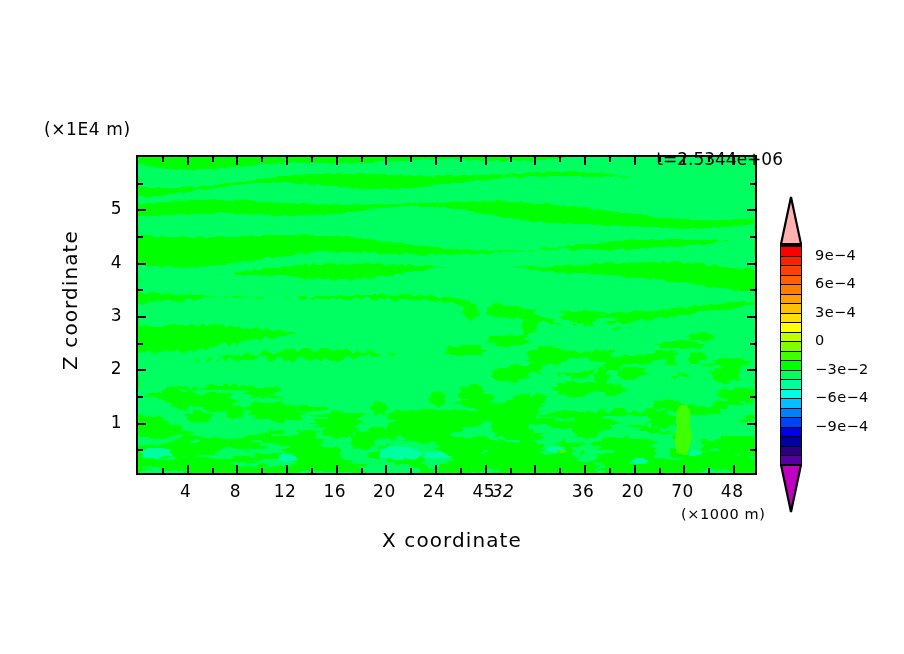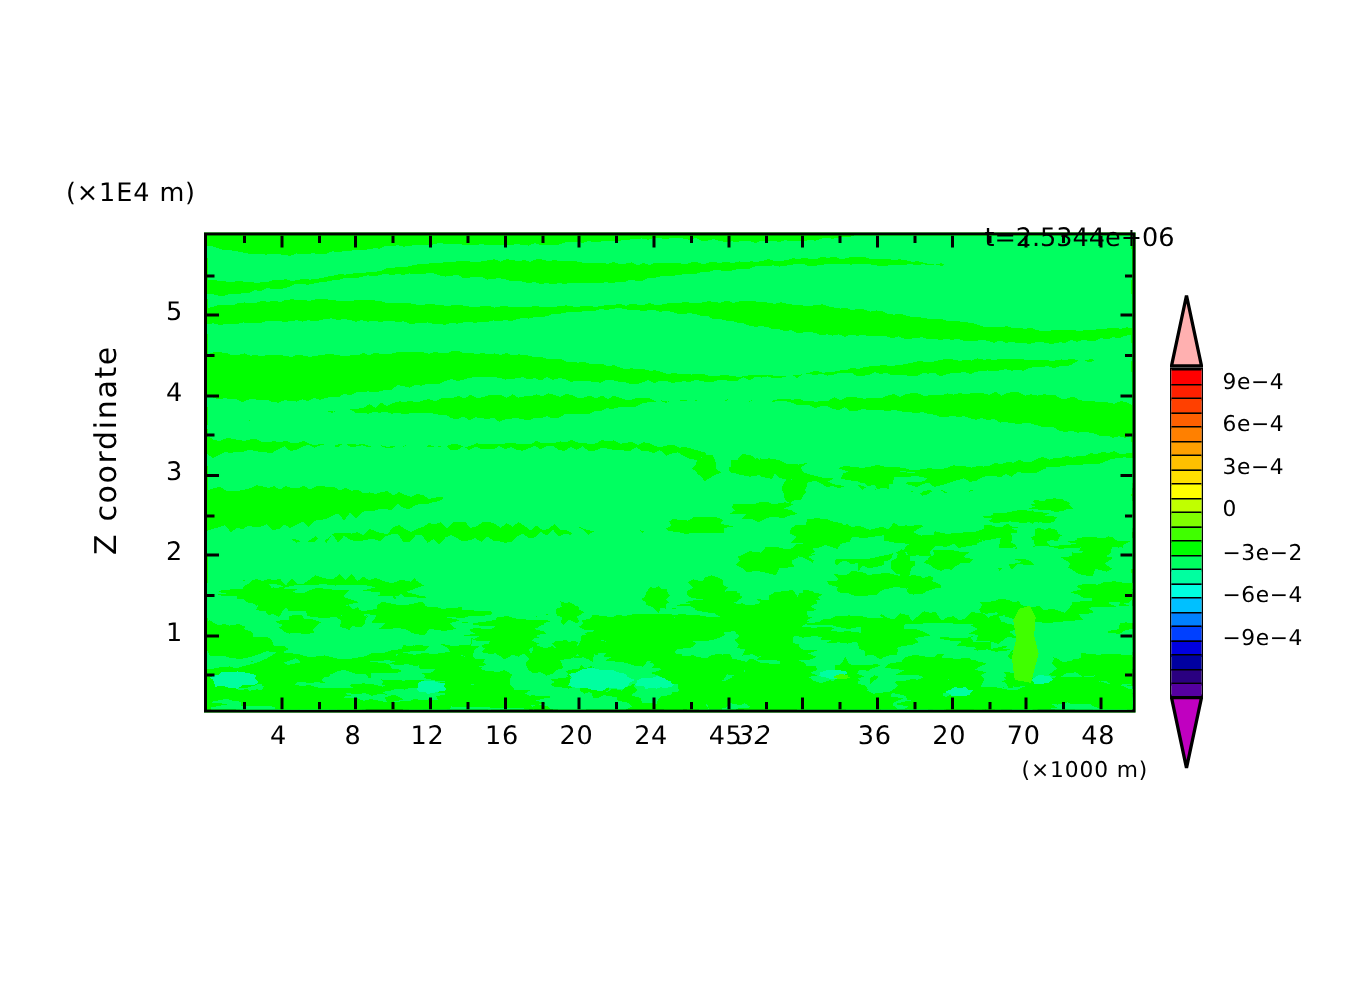--- a/index.html
+++ b/index.html
@@ -68,20 +68,21 @@
 </head>
 <body>
 
 <div id="stage">
 
 
   <div class="txt" id="zunit">(×1E4 m)</div>
 
   <div class="txt" id="xunit">(×1000 m)</div>
 
+  <div class="txt" id="xlabel">X coordinate</div>
 
   <div class="txt" id="zlabel">Z coordinate</div>
 
   <div id="plot">
     <svg id="field" viewBox="0 0 621 320" preserveAspectRatio="none">
         <rect width="621" height="320" fill="#00ff00"></rect>
         <path d="M0.0,7.2L4.0,7.4L8.0,8.7L12.0,10.1L16.0,10.0L20.0,10.7L24.0,11.5L28.0,12.3L32.0,12.5L36.0,12.6L40.0,12.9L44.0,12.2L48.0,12.7L52.0,13.1L56.0,13.8L60.0,12.1L64.0,12.8L68.0,12.2L72.0,12.1L76.0,12.6L80.0,12.5L84.0,10.6L88.0,11.5L92.0,10.3L96.0,10.4L100.0,9.6L104.0,9.8L108.0,9.4L112.0,8.6L116.0,8.9L120.0,6.7L124.0,7.2L128.0,6.6L132.0,7.5L136.0,7.1L140.0,6.3L144.0,6.7L148.0,6.5L152.0,6.0L156.0,5.0L160.0,5.7L164.0,5.9L168.0,5.5L172.0,6.2L176.0,6.1L180.0,6.5L184.0,5.9L188.0,6.3L192.0,6.6L196.0,6.6L200.0,5.9L204.0,6.5L208.0,5.5L212.0,6.5L216.0,6.8L220.0,5.0L224.0,6.7L228.0,6.3L232.0,6.4L236.0,6.2L240.0,4.7L244.0,4.4L248.0,4.2L252.0,5.0L256.0,3.7L260.0,4.7L264.0,4.1L268.0,3.6L272.0,4.0L276.0,3.9L280.0,2.8L284.0,2.7L288.0,2.2L292.0,2.0L296.0,2.9L300.0,1.5L304.0,1.7L308.0,2.5L312.0,1.6L316.0,1.4L320.0,2.2L324.0,3.0L328.0,1.7L332.0,3.7L336.0,3.5L340.0,2.5L344.0,3.8L348.0,4.3L352.0,4.0L356.0,4.3L360.0,3.5L364.0,3.6L368.0,5.1L372.0,3.4L376.0,3.4L380.0,3.5L384.0,4.3L388.0,3.2L392.0,3.7L396.0,4.0L400.0,4.0L404.0,3.0L408.0,3.5L412.0,2.2L416.0,1.5L420.0,2.2L424.0,1.3L428.0,1.2L432.0,0.8L436.0,-0.9L440.0,-1.4L444.0,-3.2L448.0,-3.6L452.0,-4.3L456.0,-3.5L460.0,-4.3L464.0,-5.3L468.0,-5.7L472.0,-6.9L476.0,-7.1L480.0,-7.2L484.0,-7.8L488.0,-8.7L492.0,-9.3L496.0,-8.9L500.0,-10.7L504.0,-10.4L508.0,-9.4L512.0,-10.3L516.0,-11.0L520.0,-10.0L524.0,-10.6L528.0,-9.4L532.0,-9.5L536.0,-8.8L540.0,-9.8L544.0,-8.9L548.0,-8.7L552.0,-7.6L556.0,-7.2L560.0,-7.4L564.0,-6.1L568.0,-6.6L572.0,-6.3L576.0,-5.6L580.0,-3.8L584.0,-4.4L588.0,-4.0L592.0,-4.3L596.0,-3.0L600.0,-3.5L604.0,-3.5L608.0,-1.6L612.0,-1.9L616.0,-2.0L620.0,-2.3L621.0,30.3L617.0,30.8L613.0,30.7L609.0,30.3L605.0,30.5L601.0,31.2L597.0,29.6L593.0,31.1L589.0,31.0L585.0,29.0L581.0,30.6L577.0,29.5L573.0,30.1L569.0,28.6L565.0,29.4L561.0,28.7L557.0,28.1L553.0,28.2L549.0,27.4L545.0,26.5L541.0,26.1L537.0,25.5L533.0,25.0L529.0,24.7L525.0,24.0L521.0,23.2L517.0,22.5L513.0,22.2L509.0,20.9L505.0,20.9L501.0,19.8L497.0,20.7L493.0,18.7L489.0,19.7L485.0,19.3L481.0,18.3L477.0,17.4L473.0,17.7L469.0,16.8L465.0,16.1L461.0,16.5L457.0,15.9L453.0,16.2L449.0,15.6L445.0,15.7L441.0,14.4L437.0,14.3L433.0,14.3L429.0,15.4L425.0,16.0L421.0,14.2L417.0,15.2L413.0,14.2L409.0,16.1L405.0,15.9L401.0,14.9L397.0,16.0L393.0,15.3L389.0,16.7L385.0,17.1L381.0,17.4L377.0,15.9L373.0,17.0L369.0,17.9L365.0,17.4L361.0,18.1L357.0,17.5L353.0,18.7L349.0,17.9L345.0,18.3L341.0,18.2L337.0,18.1L333.0,19.5L329.0,18.0L325.0,18.1L321.0,19.6L317.0,18.7L313.0,18.5L309.0,18.7L305.0,18.9L301.0,18.3L297.0,20.0L293.0,18.6L289.0,20.1L285.0,18.2L281.0,18.9L277.0,19.5L273.0,17.8L269.0,19.3L265.0,18.3L261.0,18.4L257.0,18.5L253.0,18.6L249.0,17.7L245.0,17.1L241.0,17.4L237.0,17.2L233.0,16.5L229.0,17.4L225.0,16.2L221.0,16.0L217.0,17.8L213.0,16.5L209.0,17.4L205.0,16.6L201.0,16.0L197.0,17.6L193.0,16.1L189.0,16.6L185.0,17.5L181.0,17.7L177.0,17.6L173.0,17.3L169.0,17.2L165.0,18.1L161.0,17.7L157.0,18.5L153.0,18.9L149.0,18.9L145.0,19.4L141.0,19.5L137.0,20.4L133.0,21.5L129.0,21.1L125.0,21.9L121.0,22.0L117.0,23.7L113.0,24.5L109.0,24.8L105.0,25.1L101.0,25.0L97.0,25.8L93.0,26.4L89.0,26.1L85.0,27.1L81.0,27.7L77.0,28.9L73.0,29.2L69.0,29.8L65.0,29.0L61.0,30.1L57.0,30.8L53.0,29.6L49.0,30.0L45.0,29.8L41.0,31.4L37.0,31.6L33.0,32.0L29.0,31.1L25.0,31.3L21.0,30.4L17.0,31.5L13.0,31.1L9.0,30.8L5.0,30.1L1.0,30.0Z" fill="#00ff60" shape-rendering="crispEdges"></path>
         <path d="M0.0,39.6L4.0,39.7L8.0,40.7L12.0,40.5L16.0,39.4L20.0,39.6L24.0,38.9L28.0,38.9L32.0,36.8L36.0,37.8L40.0,35.4L44.0,36.0L48.0,36.2L52.0,35.6L56.0,34.3L60.0,32.5L64.0,32.9L68.0,33.2L72.0,32.4L76.0,31.6L80.0,31.2L84.0,30.4L88.0,30.1L92.0,28.9L96.0,28.7L100.0,28.9L104.0,27.9L108.0,26.9L112.0,27.7L116.0,26.6L120.0,25.8L124.0,26.7L128.0,26.1L132.0,26.5L136.0,25.6L140.0,26.1L144.0,25.8L148.0,25.6L152.0,25.6L156.0,26.9L160.0,27.7L164.0,27.2L168.0,26.5L172.0,28.7L176.0,28.4L180.0,27.8L184.0,27.9L188.0,29.8L192.0,29.2L196.0,28.8L200.0,29.5L204.0,31.0L208.0,30.4L212.0,31.2L216.0,32.1L220.0,31.4L224.0,32.8L228.0,32.0L232.0,33.1L236.0,32.1L240.0,32.6L244.0,32.2L248.0,31.8L252.0,31.9L256.0,32.3L260.0,31.9L264.0,31.9L268.0,31.6L272.0,32.2L276.0,31.1L280.0,31.5L284.0,29.7L288.0,30.5L292.0,30.5L296.0,28.6L300.0,28.8L304.0,27.6L308.0,27.4L312.0,27.2L316.0,26.8L320.0,26.1L324.0,26.1L328.0,25.9L332.0,24.7L336.0,24.8L340.0,23.4L344.0,23.5L348.0,24.1L352.0,23.7L356.0,22.8L360.0,22.4L364.0,22.4L368.0,20.7L372.0,20.3L376.0,20.9L380.0,20.1L384.0,21.0L388.0,20.6L392.0,19.7L396.0,19.3L400.0,19.2L404.0,20.7L408.0,20.5L412.0,19.8L416.0,19.3L420.0,19.5L424.0,19.2L428.0,19.3L432.0,19.6L436.0,19.5L440.0,19.1L444.0,19.3L448.0,20.0L452.0,20.7L456.0,20.4L460.0,19.7L464.0,20.1L468.0,19.9L472.0,19.2L476.0,20.1L480.0,19.4L484.0,19.8L488.0,19.9L492.0,20.3L496.0,20.2L500.0,20.1L504.0,19.7L508.0,19.6L512.0,19.9L516.0,19.0L520.0,18.6L524.0,19.7L528.0,18.5L532.0,18.0L536.0,18.2L540.0,18.4L544.0,18.5L548.0,18.0L552.0,19.5L556.0,19.0L560.0,19.9L564.0,19.6L568.0,20.3L572.0,20.4L576.0,21.2L580.0,21.0L584.0,21.8L588.0,21.3L592.0,22.5L596.0,22.1L600.0,22.5L604.0,24.0L608.0,23.8L612.0,25.5L616.0,26.0L620.0,27.3L621.0,62.5L617.0,62.0L613.0,63.0L609.0,62.3L605.0,62.6L601.0,63.2L597.0,63.4L593.0,63.9L589.0,63.9L585.0,64.7L581.0,63.5L577.0,64.1L573.0,64.0L569.0,63.8L565.0,64.3L561.0,64.2L557.0,64.1L553.0,62.3L549.0,63.1L545.0,62.3L541.0,62.5L537.0,61.4L533.0,61.5L529.0,61.6L525.0,61.7L521.0,61.5L517.0,60.1L513.0,59.0L509.0,58.5L505.0,58.0L501.0,58.0L497.0,57.8L493.0,56.5L489.0,56.5L485.0,56.2L481.0,55.8L477.0,54.9L473.0,55.2L469.0,53.9L465.0,52.8L461.0,53.4L457.0,53.1L453.0,51.1L449.0,50.6L445.0,51.4L441.0,49.9L437.0,49.3L433.0,50.6L429.0,48.9L425.0,49.3L421.0,48.7L417.0,47.9L413.0,46.5L409.0,46.8L405.0,47.7L401.0,47.4L397.0,47.0L393.0,46.7L389.0,46.1L385.0,45.0L381.0,46.1L377.0,45.3L373.0,45.1L369.0,44.7L365.0,44.1L361.0,43.9L357.0,44.5L353.0,45.5L349.0,43.8L345.0,45.3L341.0,45.2L337.0,44.2L333.0,45.1L329.0,45.6L325.0,45.8L321.0,44.6L317.0,45.8L313.0,45.6L309.0,45.8L305.0,46.7L301.0,46.8L297.0,45.7L293.0,46.8L289.0,46.7L285.0,46.0L281.0,47.5L277.0,46.2L273.0,46.8L269.0,46.9L265.0,47.5L261.0,48.1L257.0,47.8L253.0,47.5L249.0,48.2L245.0,47.9L241.0,47.2L237.0,47.5L233.0,48.4L229.0,48.4L225.0,48.6L221.0,47.4L217.0,48.1L213.0,48.5L209.0,48.3L205.0,48.6L201.0,47.8L197.0,47.9L193.0,48.7L189.0,47.5L185.0,47.4L181.0,48.6L177.0,48.1L173.0,47.5L169.0,46.6L165.0,47.0L161.0,47.8L157.0,46.7L153.0,46.6L149.0,46.1L145.0,46.9L141.0,46.8L137.0,45.9L133.0,45.8L129.0,45.6L125.0,45.4L121.0,45.8L117.0,44.5L113.0,43.9L109.0,43.5L105.0,43.7L101.0,43.7L97.0,44.0L93.0,44.5L89.0,44.4L85.0,43.5L81.0,43.2L77.0,42.9L73.0,43.0L69.0,44.1L65.0,43.6L61.0,43.4L57.0,43.1L53.0,43.4L49.0,45.0L45.0,43.8L41.0,45.0L37.0,43.9L33.0,45.6L29.0,45.5L25.0,45.2L21.0,45.6L17.0,47.2L13.0,46.9L9.0,46.6L5.0,47.8L1.0,48.9Z" fill="#00ff60" shape-rendering="crispEdges"></path>
         <path d="M0.0,59.8L4.0,59.3L8.0,60.3L12.0,60.0L16.0,59.4L20.0,59.8L24.0,58.7L28.0,59.0L32.0,58.9L36.0,59.1L40.0,57.6L44.0,57.4L48.0,57.5L52.0,58.6L56.0,57.8L60.0,57.2L64.0,58.1L68.0,57.1L72.0,57.9L76.0,57.2L80.0,56.1L84.0,56.0L88.0,57.0L92.0,56.4L96.0,57.1L100.0,58.2L104.0,57.1L108.0,58.3L112.0,57.4L116.0,58.5L120.0,57.6L124.0,57.6L128.0,58.6L132.0,57.9L136.0,59.6L140.0,59.4L144.0,59.4L148.0,58.7L152.0,59.7L156.0,59.8L160.0,60.3L164.0,58.9L168.0,59.6L172.0,58.6L176.0,58.3L180.0,59.1L184.0,58.1L188.0,58.5L192.0,57.3L196.0,58.0L200.0,57.0L204.0,57.8L208.0,56.6L212.0,55.4L216.0,56.1L220.0,54.9L224.0,55.0L228.0,54.5L232.0,53.0L236.0,53.1L240.0,52.1L244.0,51.4L248.0,51.6L252.0,51.3L256.0,51.1L260.0,50.9L264.0,49.6L268.0,50.2L272.0,49.7L276.0,48.8L280.0,49.6L284.0,50.5L288.0,50.4L292.0,50.8L296.0,50.6L300.0,50.1L304.0,51.7L308.0,50.6L312.0,51.6L316.0,52.9L320.0,52.9L324.0,52.5L328.0,52.9L332.0,54.6L336.0,54.2L340.0,56.7L344.0,56.4L348.0,57.4L352.0,57.4L356.0,59.0L360.0,59.3L364.0,60.9L368.0,61.6L372.0,61.2L376.0,61.8L380.0,63.3L384.0,63.2L388.0,64.8L392.0,63.8L396.0,65.9L400.0,65.5L404.0,64.9L408.0,65.8L412.0,67.3L416.0,66.7L420.0,67.6L424.0,66.7L428.0,68.4L432.0,66.9L436.0,67.6L440.0,67.4L444.0,67.6L448.0,67.9L452.0,68.0L456.0,68.0L460.0,69.4L464.0,68.1L468.0,69.8L472.0,69.6L476.0,69.4L480.0,68.6L484.0,70.2L488.0,69.7L492.0,70.6L496.0,69.7L500.0,70.5L504.0,69.7L508.0,71.1L512.0,71.4L516.0,71.2L520.0,70.2L524.0,71.2L528.0,72.4L532.0,70.9L536.0,72.4L540.0,72.0L544.0,72.4L548.0,72.6L552.0,73.2L556.0,72.2L560.0,71.7L564.0,72.9L568.0,73.0L572.0,72.1L576.0,72.4L580.0,70.6L584.0,71.8L588.0,70.2L592.0,71.3L596.0,71.0L600.0,69.2L604.0,70.1L608.0,68.7L612.0,69.3L616.0,67.8L620.0,66.8L621.0,84.7L617.0,83.5L613.0,84.8L609.0,84.1L605.0,85.1L601.0,83.7L597.0,84.2L593.0,83.4L589.0,84.4L585.0,84.7L581.0,83.2L577.0,83.9L573.0,83.7L569.0,84.4L565.0,84.4L561.0,83.7L557.0,84.0L553.0,83.9L549.0,83.8L545.0,83.2L541.0,83.2L537.0,83.4L533.0,83.2L529.0,84.0L525.0,83.6L521.0,83.8L517.0,83.0L513.0,84.4L509.0,84.1L505.0,84.6L501.0,83.8L497.0,83.2L493.0,83.9L489.0,84.8L485.0,85.6L481.0,85.1L477.0,84.8L473.0,86.0L469.0,86.7L465.0,87.4L461.0,87.8L457.0,87.8L453.0,87.6L449.0,88.2L445.0,88.4L441.0,88.7L437.0,90.2L433.0,89.2L429.0,90.8L425.0,91.1L421.0,91.9L417.0,92.3L413.0,92.6L409.0,91.2L405.0,92.4L401.0,93.5L397.0,94.0L393.0,94.1L389.0,94.6L385.0,94.9L381.0,94.7L377.0,94.2L373.0,94.3L369.0,94.4L365.0,94.2L361.0,94.9L357.0,95.5L353.0,94.9L349.0,94.4L345.0,94.4L341.0,94.9L337.0,94.7L333.0,93.6L329.0,93.4L325.0,93.9L321.0,93.4L317.0,93.3L313.0,93.0L309.0,93.5L305.0,92.2L301.0,91.0L297.0,91.3L293.0,90.1L289.0,90.3L285.0,89.6L281.0,90.2L277.0,89.2L273.0,87.5L269.0,88.2L265.0,86.4L261.0,86.8L257.0,86.7L253.0,85.2L249.0,85.8L245.0,85.5L241.0,85.1L237.0,83.2L233.0,83.5L229.0,83.5L225.0,82.3L221.0,82.3L217.0,81.4L213.0,80.5L209.0,80.3L205.0,81.0L201.0,79.3L197.0,80.6L193.0,79.6L189.0,80.0L185.0,79.4L181.0,79.9L177.0,79.3L173.0,79.6L169.0,78.1L165.0,77.9L161.0,79.4L157.0,79.5L153.0,78.4L149.0,79.8L145.0,78.9L141.0,78.5L137.0,78.6L133.0,78.6L129.0,78.6L125.0,79.4L121.0,80.3L117.0,80.1L113.0,79.0L109.0,80.9L105.0,79.3L101.0,81.0L97.0,80.9L93.0,81.3L89.0,81.0L85.0,80.3L81.0,80.0L77.0,80.8L73.0,81.2L69.0,81.9L65.0,81.1L61.0,80.3L57.0,81.9L53.0,81.5L49.0,80.6L45.0,80.4L41.0,80.5L37.0,81.6L33.0,80.8L29.0,81.1L25.0,79.6L21.0,80.7L17.0,81.0L13.0,79.3L9.0,78.9L5.0,78.6L1.0,80.2Z" fill="#00ff60" shape-rendering="crispEdges"></path>
         <path d="M0.0,108.6L4.0,109.3L8.0,110.6L12.0,109.8L16.0,110.5L20.0,110.5L24.0,112.5L28.0,110.7L32.0,110.6L36.0,111.3L40.0,110.9L44.0,112.4L48.0,112.9L52.0,111.1L56.0,111.8L60.0,112.1L64.0,110.5L68.0,111.8L72.0,109.6L76.0,110.9L80.0,109.6L84.0,108.9L88.0,109.4L92.0,106.9L96.0,107.9L100.0,106.0L104.0,105.8L108.0,105.2L112.0,106.0L116.0,105.2L120.0,104.0L124.0,104.0L128.0,100.9L132.0,101.8L136.0,102.7L140.0,100.9L144.0,101.4L148.0,100.0L152.0,100.2L156.0,100.1L160.0,98.2L164.0,96.9L168.0,98.2L172.0,97.5L176.0,96.0L180.0,95.7L184.0,95.3L188.0,95.3L192.0,95.7L196.0,96.0L200.0,97.3L204.0,96.8L208.0,96.4L212.0,95.7L216.0,97.3L220.0,96.2L224.0,97.9L228.0,95.6L232.0,97.5L236.0,96.3L240.0,96.8L244.0,98.8L248.0,98.1L252.0,98.1L256.0,98.5L260.0,98.7L264.0,99.5L268.0,97.5L272.0,97.7L276.0,98.6L280.0,98.8L284.0,100.1L288.0,100.4L292.0,99.2L296.0,97.7L300.0,99.8L304.0,97.9L308.0,98.0L312.0,99.4L316.0,99.1L320.0,98.4L324.0,99.0L328.0,97.3L332.0,98.4L336.0,98.8L340.0,98.6L344.0,97.4L348.0,97.7L352.0,98.4L356.0,97.9L360.0,95.7L364.0,97.8L368.0,95.5L372.0,95.9L376.0,95.1L380.0,96.5L384.0,96.4L388.0,95.4L392.0,93.5L396.0,96.2L400.0,93.5L404.0,93.2L408.0,94.4L412.0,93.2L416.0,94.6L420.0,94.1L424.0,92.7L428.0,92.6L432.0,92.5L436.0,94.8L440.0,94.8L444.0,94.1L448.0,92.3L452.0,93.6L456.0,92.6L460.0,94.5L464.0,94.3L468.0,94.4L472.0,94.7L476.0,95.0L480.0,93.0L484.0,93.2L488.0,92.5L492.0,95.0L496.0,93.9L500.0,92.7L504.0,93.2L508.0,91.8L512.0,93.6L516.0,92.1L520.0,91.4L524.0,91.1L528.0,91.7L532.0,91.1L536.0,90.2L540.0,91.2L544.0,90.8L548.0,91.3L552.0,89.3L556.0,88.8L560.0,89.1L564.0,88.1L568.0,89.6L572.0,88.4L576.0,88.4L580.0,87.3L584.0,84.7L588.0,84.1L592.0,85.6L596.0,84.2L600.0,83.8L604.0,82.0L608.0,82.9L612.0,81.7L616.0,81.2L620.0,80.6L621.0,114.7L617.0,112.4L613.0,111.8L609.0,113.6L605.0,112.9L601.0,112.1L597.0,112.2L593.0,111.6L589.0,111.8L585.0,110.9L581.0,108.7L577.0,110.1L573.0,110.1L569.0,107.7L565.0,107.4L561.0,107.3L557.0,108.1L553.0,107.2L549.0,108.2L545.0,105.9L541.0,105.6L537.0,106.3L533.0,108.1L529.0,105.5L525.0,107.6L521.0,106.5L517.0,106.3L513.0,106.5L509.0,107.0L505.0,106.4L501.0,107.4L497.0,106.6L493.0,107.9L489.0,107.7L485.0,107.9L481.0,108.3L477.0,106.5L473.0,106.5L469.0,107.0L465.0,109.1L461.0,107.1L457.0,108.0L453.0,109.5L449.0,109.9L445.0,109.8L441.0,110.2L437.0,109.5L433.0,108.9L429.0,109.1L425.0,111.3L421.0,109.0L417.0,111.6L413.0,111.4L409.0,112.4L405.0,111.7L401.0,111.8L397.0,110.2L393.0,110.9L389.0,110.4L385.0,110.5L381.0,110.9L377.0,112.7L373.0,111.9L369.0,110.9L365.0,111.4L361.0,111.6L357.0,112.5L353.0,111.4L349.0,110.6L345.0,112.4L341.0,113.0L337.0,113.0L333.0,110.6L329.0,111.2L325.0,111.2L321.0,111.4L317.0,111.0L313.0,111.6L309.0,112.1L305.0,111.3L301.0,112.0L297.0,110.0L293.0,109.4L289.0,109.4L285.0,110.8L281.0,110.8L277.0,109.5L273.0,108.1L269.0,110.4L265.0,108.0L261.0,110.2L257.0,107.9L253.0,109.4L249.0,109.9L245.0,107.8L241.0,106.8L237.0,109.1L233.0,107.5L229.0,106.6L225.0,108.7L221.0,107.2L217.0,108.5L213.0,108.6L209.0,109.4L205.0,107.3L201.0,109.5L197.0,107.4L193.0,107.5L189.0,107.8L185.0,109.3L181.0,109.6L177.0,107.4L173.0,110.1L169.0,108.4L165.0,109.5L161.0,109.7L157.0,109.9L153.0,112.0L149.0,110.4L145.0,111.3L141.0,112.7L137.0,111.8L133.0,112.2L129.0,112.0L125.0,113.0L121.0,115.2L117.0,112.9L113.0,116.2L109.0,113.9L105.0,116.4L101.0,116.9L97.0,117.0L93.0,118.8L89.0,118.2L85.0,118.9L81.0,118.4L77.0,119.3L73.0,120.2L69.0,121.5L65.0,119.9L61.0,122.8L57.0,122.6L53.0,121.9L49.0,122.7L45.0,124.9L41.0,124.7L37.0,125.8L33.0,125.1L29.0,124.7L25.0,126.2L21.0,126.2L17.0,127.0L13.0,126.8L9.0,128.6L5.0,126.9L1.0,129.3Z" fill="#00ff60" shape-rendering="crispEdges"></path>

